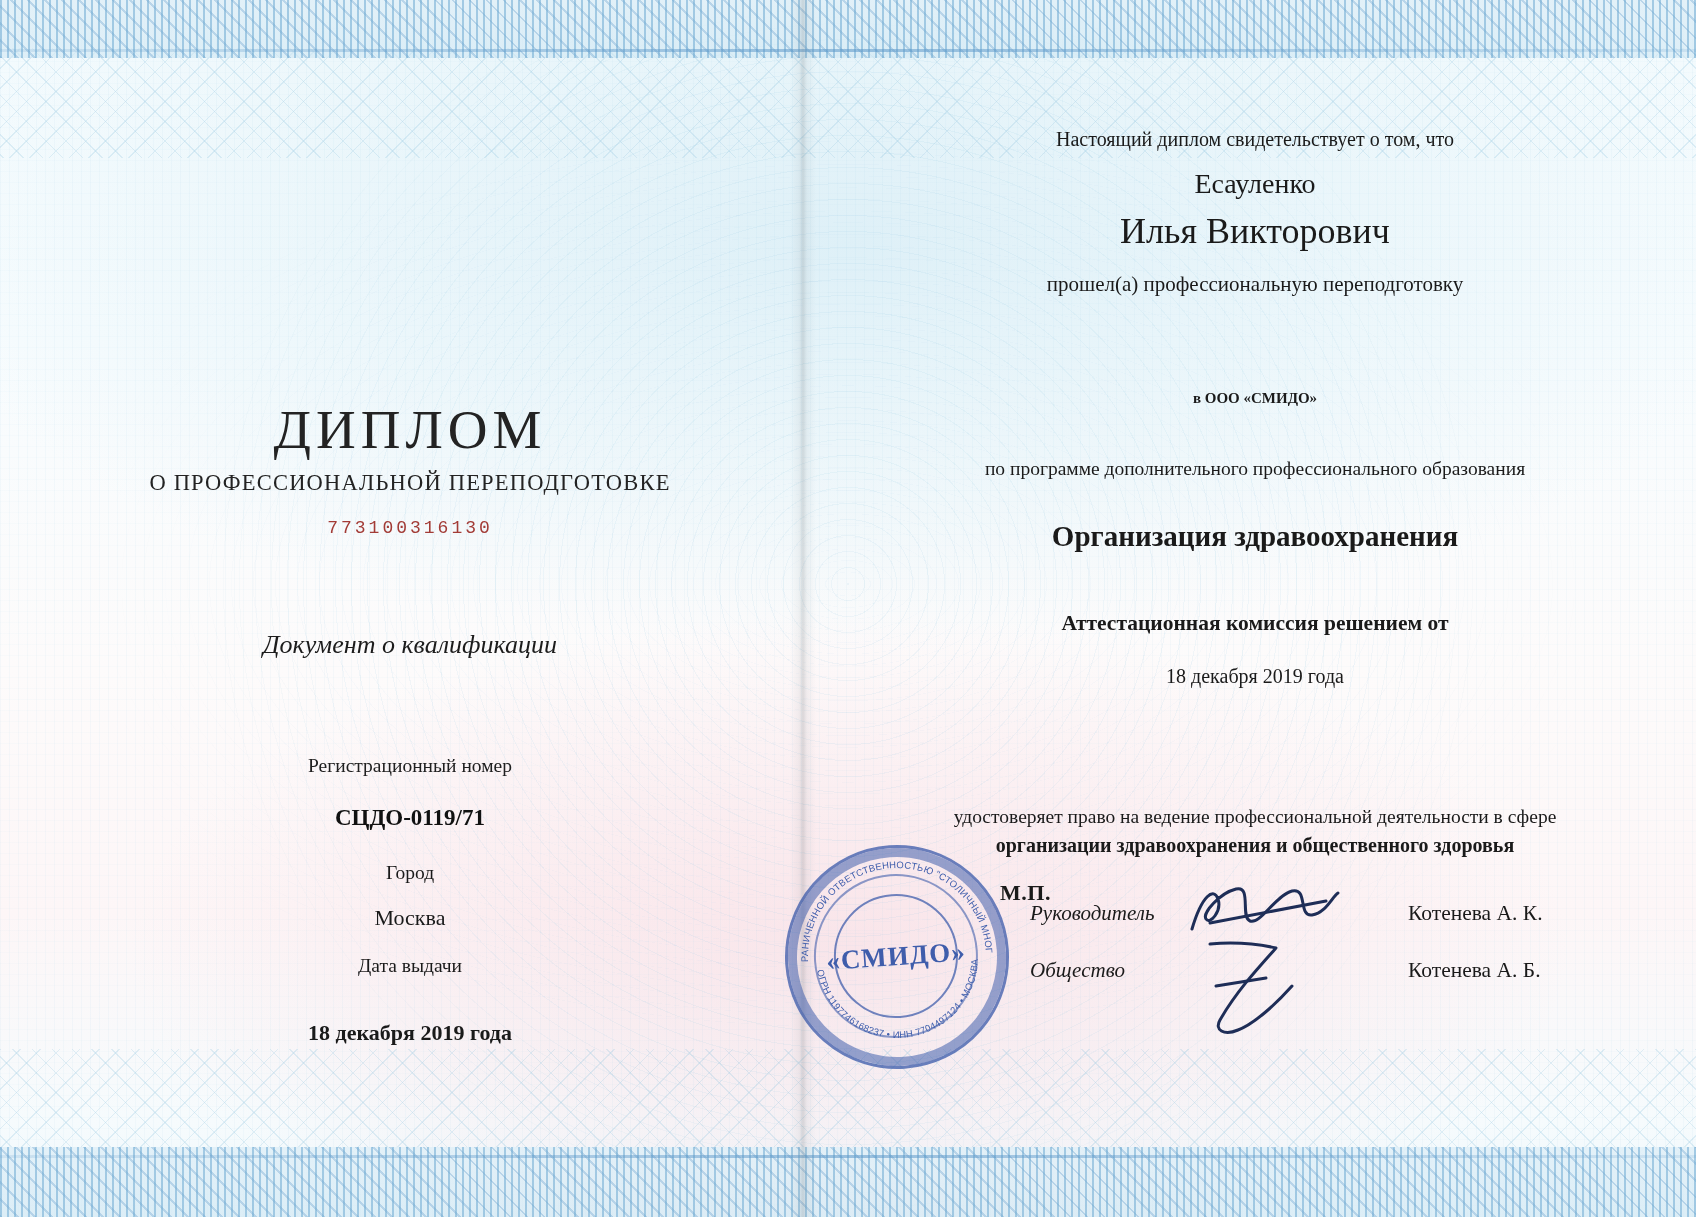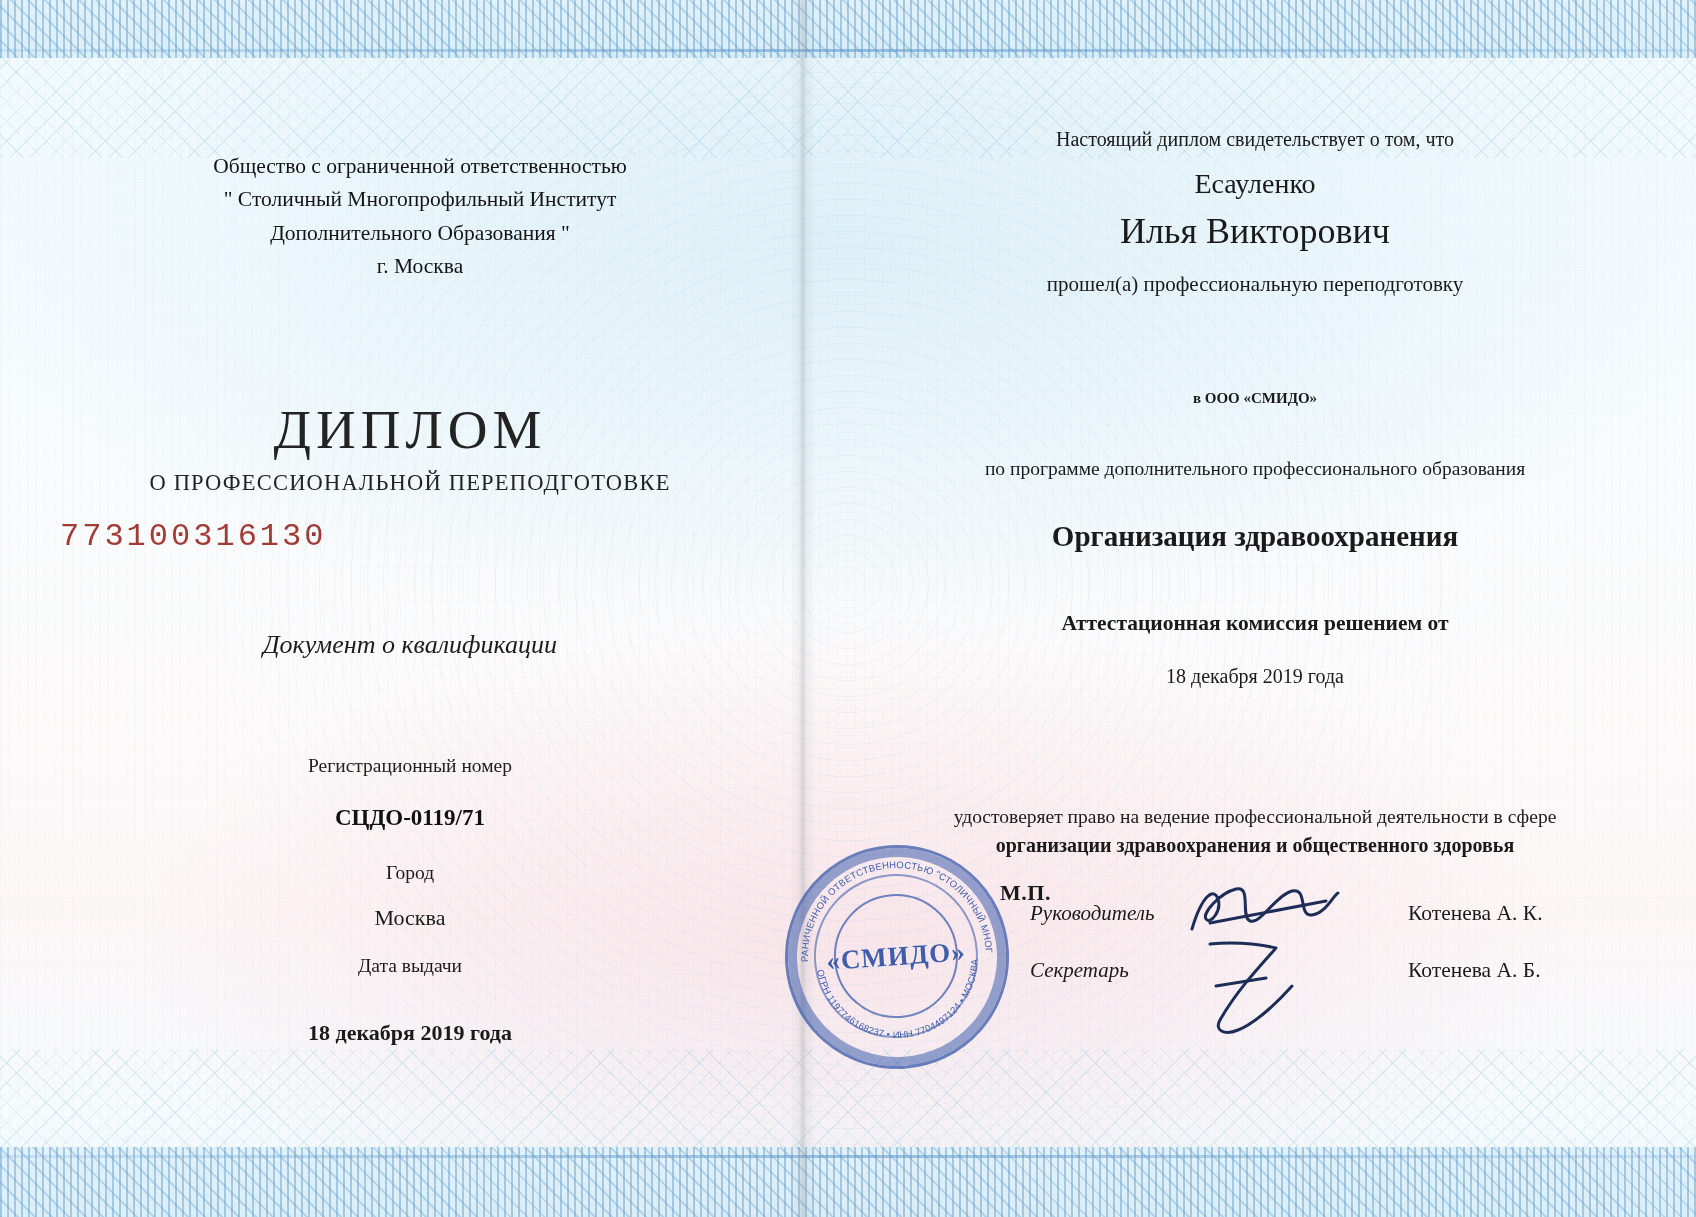--- a/index.html
+++ b/index.html
@@ -150,21 +150,22 @@
     text-align: center;
     font-size: 22.5px;
     letter-spacing: 1.2px;
     color: #232323;
   }
   .blank-number {
     position: absolute;
     top: 518px;
     left: 0;
     width: 700px;
-    font-size: 32px;
+    text-align: center;
+    font-size: 18px;
     letter-spacing: 3px;
     color: #a23b36;
     font-family: "Liberation Mono", monospace;
   }
   .qual-doc {
     position: absolute;
     top: 630px;
     left: 0;
     width: 700px;
     text-align: center;
@@ -358,26 +359,20 @@
         <div class="band-rule"></div>
       </div>
     <div class="band bottom">
         <div class="band-rule"></div>
       </div>
   </div>
   <div class="fold"></div>
 
   <div class="col col-left">
 
-    <div class="org-block">
-      <div>Общество с ограниченной ответственностью</div>
-      <div>" Столичный Многопрофильный Институт</div>
-      <div>Дополнительного Образования "</div>
-      <div>г. Москва</div>
-    </div>
 
     <div class="diploma-title">ДИПЛОМ</div>
     <div class="diploma-sub">О ПРОФЕССИОНАЛЬНОЙ ПЕРЕПОДГОТОВКЕ</div>
     <div class="blank-number">773100316130</div>
     <div class="qual-doc">Документ о квалификации</div>
 
     <div class="reg-label">Регистрационный номер</div>
     <div class="reg-value">СЦДО-0119/71</div>
     <div class="city-label" style="top:862px">Город</div>
     <div class="city-value" style="top:905px">Москва</div>
@@ -430,21 +425,21 @@
     <div class="sig-mark">
       <svg class="sig-svg" width="200" height="70" viewBox="0 0 200 70" aria-hidden="true">
         <path d="M12,52 C22,18 34,10 38,22 C42,34 30,48 26,42 C22,36 40,16 56,12 C72,8 60,40 70,44 C80,48 96,18 112,14 C128,10 118,40 132,38 C146,36 152,20 158,16"></path>
         <path d="M30,46 L146,24"></path>
       </svg>
     </div>
     <div class="sig-name">Котенева А. К.</div>
   </div>
 
   <div class="sig-row two">
-    <div class="sig-role">Секретарь</div>
+    <div class="sig-role">Общество</div>
     <div class="sig-mark">
       <svg class="sig-svg" width="200" height="110" viewBox="0 0 200 110" aria-hidden="true">
         <path d="M30,10 C52,8 78,10 96,14 C78,34 56,58 40,86 C34,96 44,102 58,96 C74,90 96,70 112,52"></path>
         <path d="M36,52 L86,44"></path>
       </svg>
     </div>
     <div class="sig-name">Котенева А. Б.</div>
   </div>
 
 </div>

